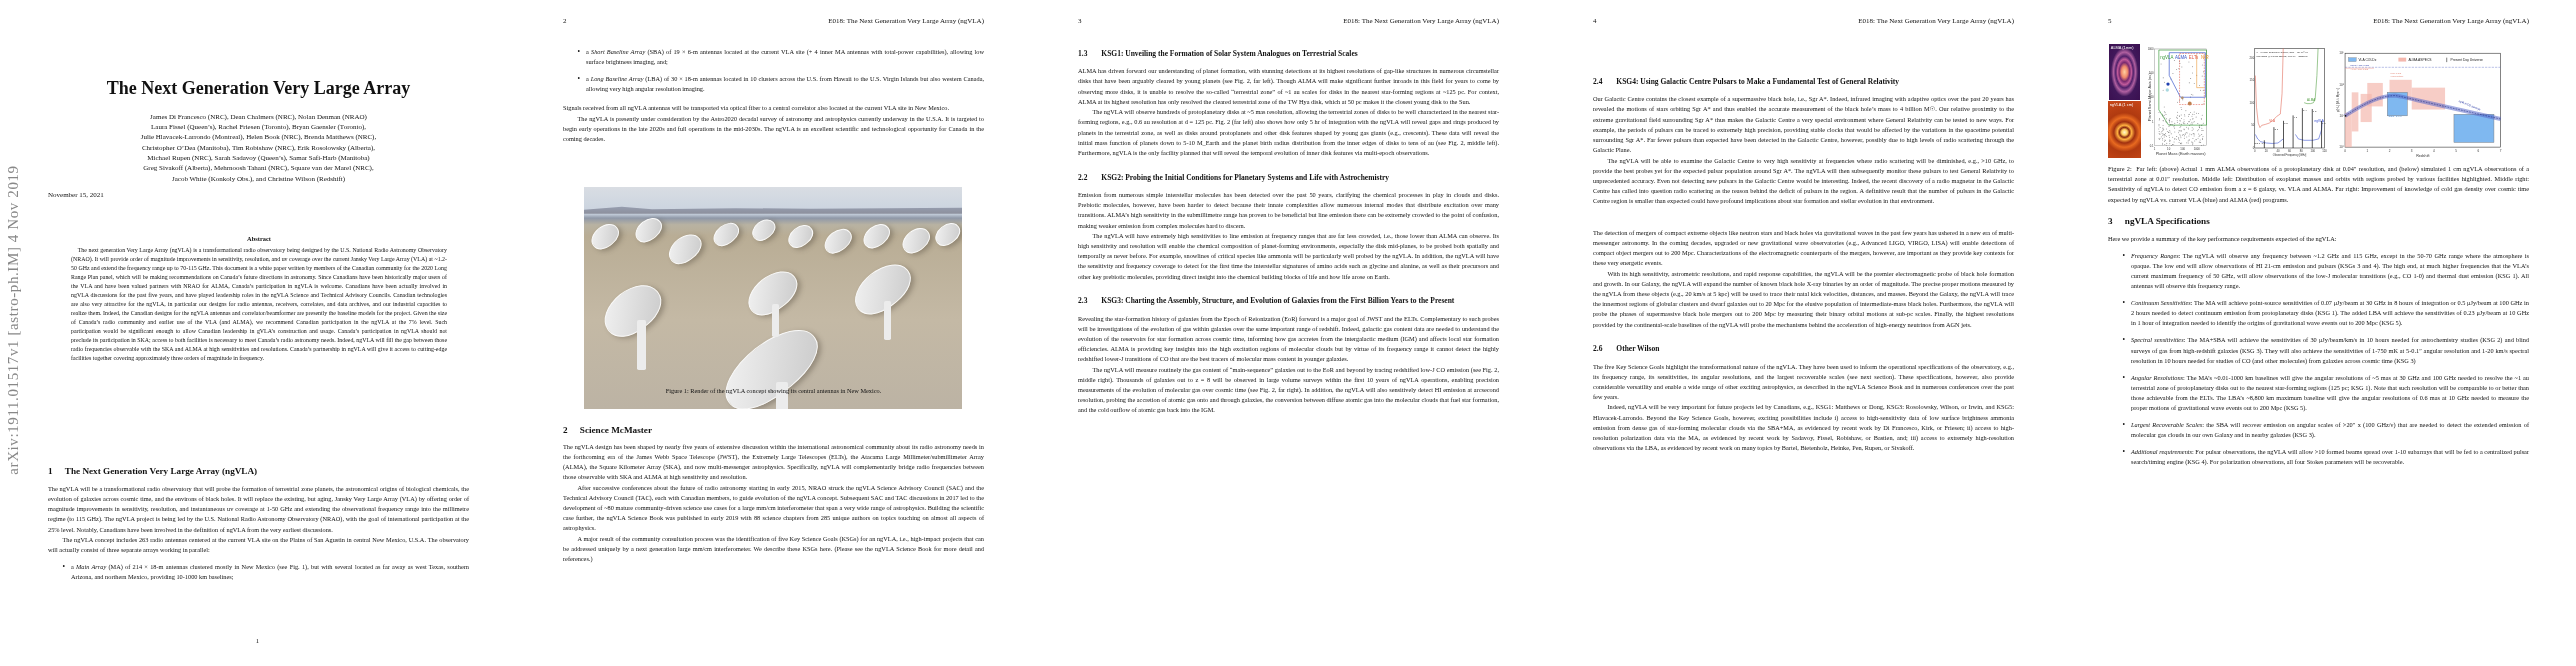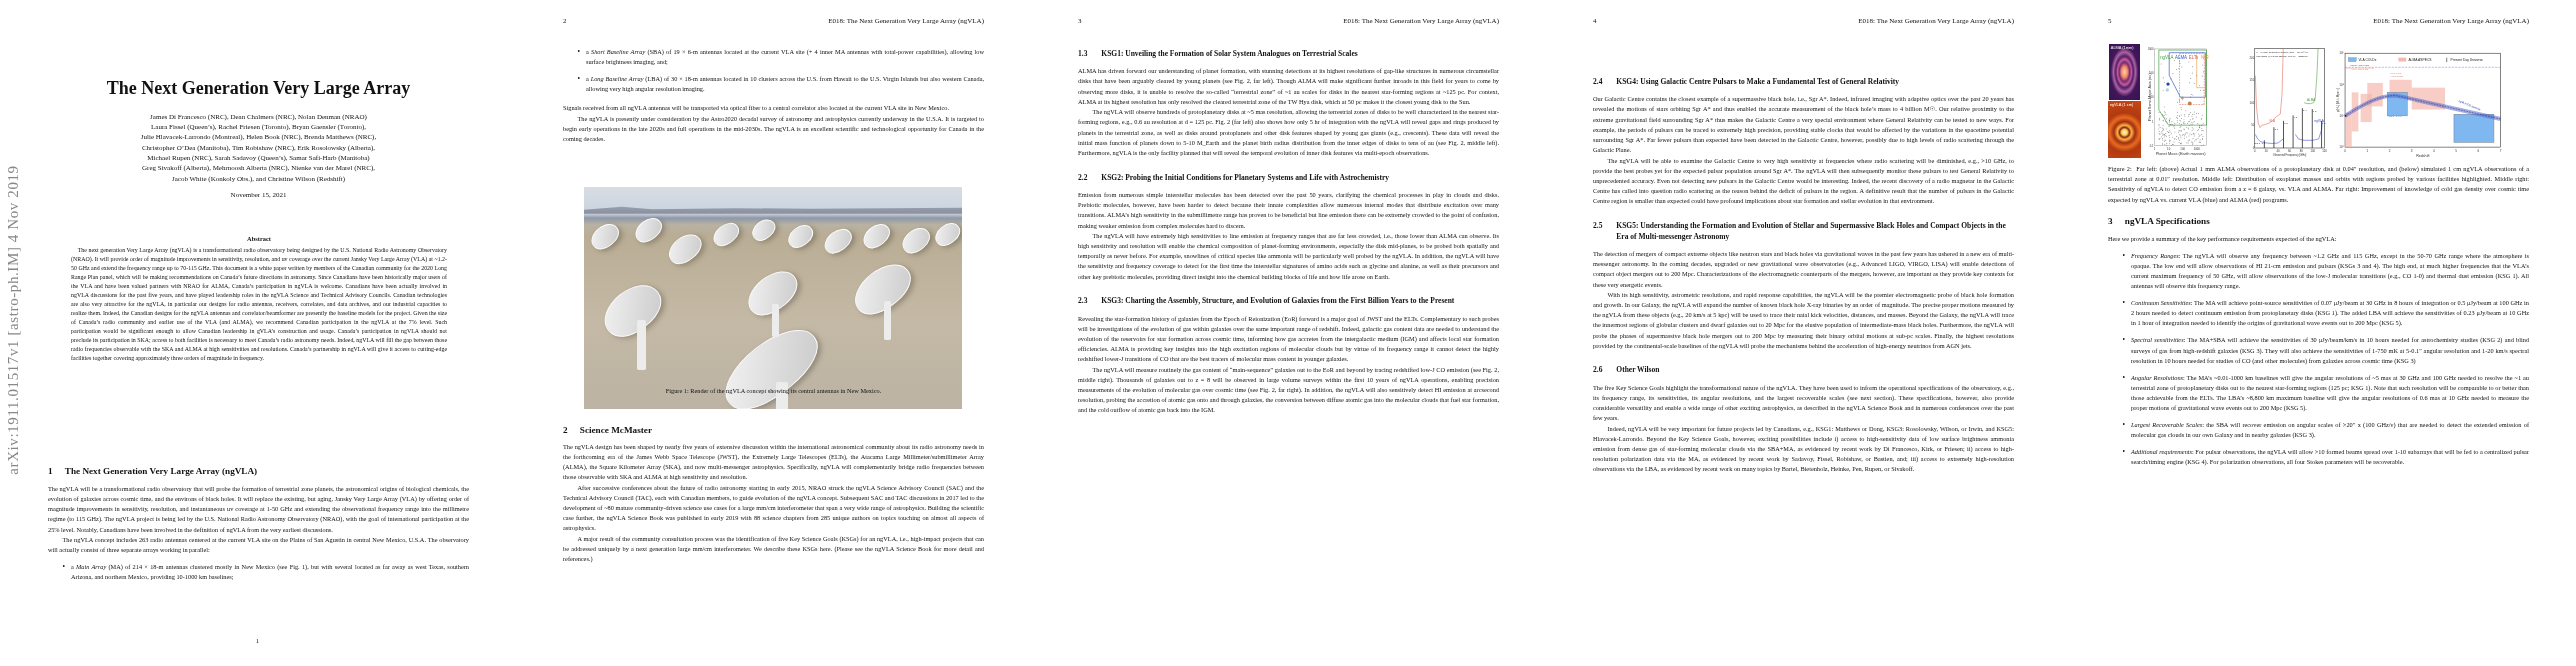--- a/index.html
+++ b/index.html
@@ -16,21 +16,21 @@
   .sub .num { min-width:13.3px; }
   .bullets { list-style:none; margin:0; padding:0; }
   .bullets li { position:relative; padding-left:23px; font-size:6.3px; line-height:10.2px; text-align:justify; margin-bottom:6.7px; }
   .bullets li::before { content:"\2022"; position:absolute; left:14.5px; top:0; font-size:7.2px; }
   .it { font-style:italic; }
   .arxiv { position:absolute; left:1.7px; top:139px; width:22px; height:361px; }
   .arxiv span { position:absolute; left:50%; top:50%; transform:translate(-50%,-50%) rotate(-90deg);
                 white-space:nowrap; font-size:15px; color:#888; letter-spacing:0.6px; }
   .title { text-align:center; font-size:18px; margin:0; }
   .authors { text-align:center; font-size:7px; line-height:10.3px; margin:0; }
-  .date { text-align:center; font-size:7px; margin:0; }
+  .date { font-size:7px; margin:0; }
   .abs-h { text-align:center; font-weight:bold; font-size:6.4px; margin:0; }
   .abs { font-size:5.9px; line-height:9px; text-align:justify; margin:0; text-indent:6.7px; }
   .pgnum { position:absolute; width:100%; text-align:center; font-size:6.7px; }
   .caption { font-size:6.3px; text-align:center; margin:0; }
   .fig1 { position:absolute; left:69px; width:378px; top:187px; height:222px; overflow:hidden;
           background:linear-gradient(#d9dde3 0%, #c9d3df 12%, #8f98a8 14%, #b8b2a2 17%, #b9ad95 22%, #c4b9a5 60%, #bcb3a4 100%); }
   .dish { position:absolute; background:linear-gradient(135deg,#f4f4f4,#c9c9c9); border:1.1px solid #fafafa; border-radius:50% 50% 45% 45%; transform:rotate(-38deg); box-shadow:1.7px 3.3px 5.6px rgba(70,60,50,.35); }
   .pedestal { position:absolute; background:#ececec; border-radius:1.7px; }
   .fig2 { position:absolute; top:44px; left:48px; width:421px; height:119px; }
   .panel { position:absolute; }
@@ -47,21 +47,21 @@
       </div>
     <div class="content" style="top:78px;">
       <h1 class="title">The Next Generation Very Large Array</h1>
       <div style="height:12.8px"></div>
       <div id="authors">
           <p class="authors">James Di Francesco (NRC), Dean Chalmers (NRC), Nolan Denman (NRAO)</p>
           <p class="authors">Laura Fissel (Queen’s), Rachel Friesen (Toronto), Bryan Gaensler (Toronto),</p>
           <p class="authors">Julie Hlavacek-Larrondo (Montreal), Helen Book (NRC), Brenda Matthews (NRC),</p>
           <p class="authors">Christopher O’Dea (Manitoba), Tim Robishaw (NRC), Erik Rosolowsky (Alberta),</p>
           <p class="authors">Michael Rupen (NRC), Sarah Sadavoy (Queen’s), Samar Safi-Harb (Manitoba)</p>
-          <p class="authors">Greg Sivakoff (Alberta), Mehrnoosh Alberta (NRC), Nienke van der Marel (NRC),</p>
+          <p class="authors">Greg Sivakoff (Alberta), Mehrnoosh Tahani (NRC), Square van der Marel (NRC),</p>
           <p class="authors">Jacob White (Konkoly Obs.), and Christine Wilson (Redshift)</p>
         </div>
       <div style="height:7.2px"></div>
       <p class="date">November 15, 2021</p>
     </div>
     <div class="content" style="top:235px; left:71px; width:376px;">
       <p class="abs-h">Abstract</p>
       <div style="height:4.4px"></div>
       <p class="abs">The next generation Very Large Array (ngVLA) is a transformational radio observatory being designed by the U.S. National Radio Astronomy Observatory (NRAO). It will provide order of magnitude improvements in sensitivity, resolution, and uv coverage over the current Jansky Very Large Array (VLA) at ~1.2-50 GHz and extend the frequency range up to 70-115 GHz. This document is a white paper written by members of the Canadian community for the 2020 Long Range Plan panel, which will be making recommendations on Canada’s future directions in astronomy. Since Canadians have been historically major users of the VLA and have been valued partners with NRAO for ALMA, Canada’s participation in ngVLA is welcome. Canadians have been actually involved in ngVLA discussions for the past five years, and have played leadership roles in the ngVLA Science and Technical Advisory Councils. Canadian technologies are also very attractive for the ngVLA, in particular our designs for radio antennas, receivers, correlates, and data archives, and our industrial capacities to realize them. Indeed, the Canadian designs for the ngVLA antennas and correlator/beamformer are presently the baseline models for the project. Given the size of Canada’s radio community and earlier use of the VLA (and ALMA), we recommend Canadian participation in the ngVLA at the 7% level. Such participation would be significant enough to allow Canadian leadership in gVLA’s construction and usage. Canada’s participation in ngVLA should not preclude its participation in SKA; access to both facilities is necessary to meet Canada’s radio astronomy needs. Indeed, ngVLA will fill the gap between those radio frequencies observable with the SKA and ALMA at high sensitivities and resolutions. Canada’s partnership in ngVLA will give it access to cutting-edge facilities together covering approximately three orders of magnitude in frequency.</p>
     </div>
@@ -168,24 +168,20 @@
     </div>
     <div class="content" style="top:49px;margin-top:28px;">
       <h3 class="sub">
           <span class="num">2.4</span>
           <span>KSG4: Using Galactic Centre Pulsars to Make a Fundamental Test of General Relativity</span>
         </h3>
       <div style="height:6.7px"></div>
       <p class="p">Our Galactic Centre contains the closest example of a supermassive black hole, i.e., Sgr A*. Indeed, infrared imaging with adaptive optics over the past 20 years has revealed the motions of stars orbiting Sgr A* and thus enabled the accurate measurement of the black hole’s mass to 4 billion M☉. Our relative proximity to the extreme gravitational field surrounding Sgr A* thus makes the Galactic Centre a very special environment where General Relativity can be tested to new ways. For example, the periods of pulsars can be traced to extremely high precision, providing stable clocks that would be affected by the variations in the spacetime potential surrounding Sgr A*. Far fewer pulsars than expected have been detected in the Galactic Centre, however, possibly due to high levels of radio scattering through the Galactic Plane.</p>
       <p class="p ind">The ngVLA will be able to examine the Galactic Centre to very high sensitivity at frequencies where radio scattering will be diminished, e.g., &gt;10 GHz, to provide the best probes yet for the expected pulsar population around Sgr A*. The ngVLA will then subsequently monitor these pulsars to test General Relativity to unprecedented accuracy. Even not detecting new pulsars in the Galactic Centre would be interesting. Indeed, the recent discovery of a radio magnetar in the Galactic Centre has called into question radio scattering as the reason behind the deficit of pulsars in the region. A definitive result that the number of pulsars in the Galactic Centre region is smaller than expected could have profound implications about star formation and stellar evolution in that environment.</p>
       <div style="height:14.5px"></div>
-      <h3 class="sub">
-          <span class="num">2.5</span>
-          <span>KSG5: Understanding the Formation and Evolution of Stellar and Supermassive Black Holes and Compact Objects in the Era of Multi-messenger Astronomy</span>
-        </h3>
       <div style="height:6.7px"></div>
       <p class="p">The detection of mergers of compact extreme objects like neutron stars and black holes via gravitational waves in the past few years has ushered in a new era of multi-messenger astronomy. In the coming decades, upgraded or new gravitational wave observatories (e.g., Advanced LIGO, VIRGO, LISA) will enable detections of compact object mergers out to 200 Mpc. Characterizations of the electromagnetic counterparts of the mergers, however, are important as they provide key contexts for these very energetic events.</p>
       <p class="p ind">With its high sensitivity, astrometric resolutions, and rapid response capabilities, the ngVLA will be the premier electromagnetic probe of black hole formation and growth. In our Galaxy, the ngVLA will expand the number of known black hole X-ray binaries by an order of magnitude. The precise proper motions measured by the ngVLA from these objects (e.g., 20 km/s at 5 kpc) will be used to trace their natal kick velocities, distances, and masses. Beyond the Galaxy, the ngVLA will trace the innermost regions of globular clusters and dwarf galaxies out to 20 Mpc for the elusive population of intermediate-mass black holes. Furthermore, the ngVLA will probe the phases of supermassive black hole mergers out to 200 Mpc by measuring their binary orbital motions at sub-pc scales. Finally, the highest resolutions provided by the continental-scale baselines of the ngVLA will probe the mechanisms behind the acceleration of high-energy neutrinos from AGN jets.</p>
       <div style="height:14.5px"></div>
       <h3 class="sub">
           <span class="num">2.6</span>
           <span>Other Wilson</span>
         </h3>
       <div style="height:6.7px"></div>
       <p class="p">The five Key Science Goals highlight the transformational nature of the ngVLA. They have been used to inform the operational specifications of the observatory, e.g., its frequency range, its sensitivities, its angular resolutions, and the largest recoverable scales (see next section). These specifications, however, also provide considerable versatility and enable a wide range of other exciting astrophysics, as described in the ngVLA Science Book and in numerous conferences over the past few years.</p>

